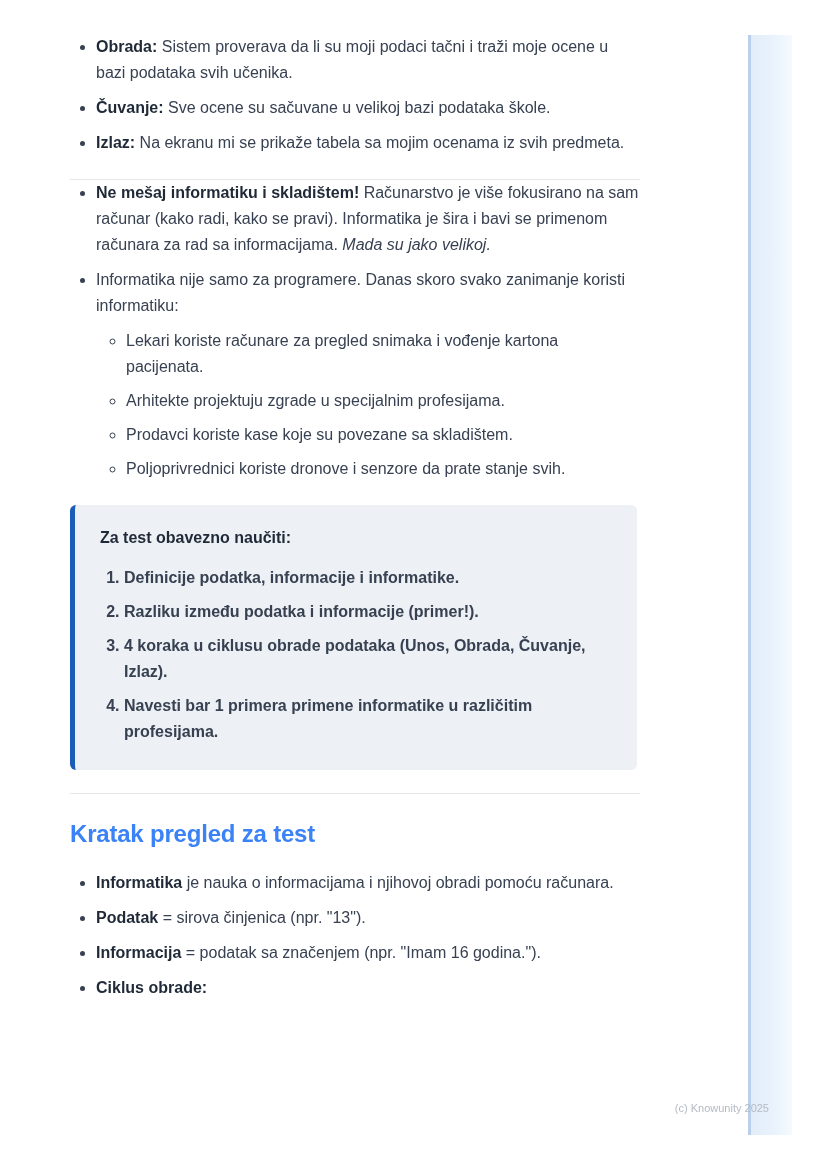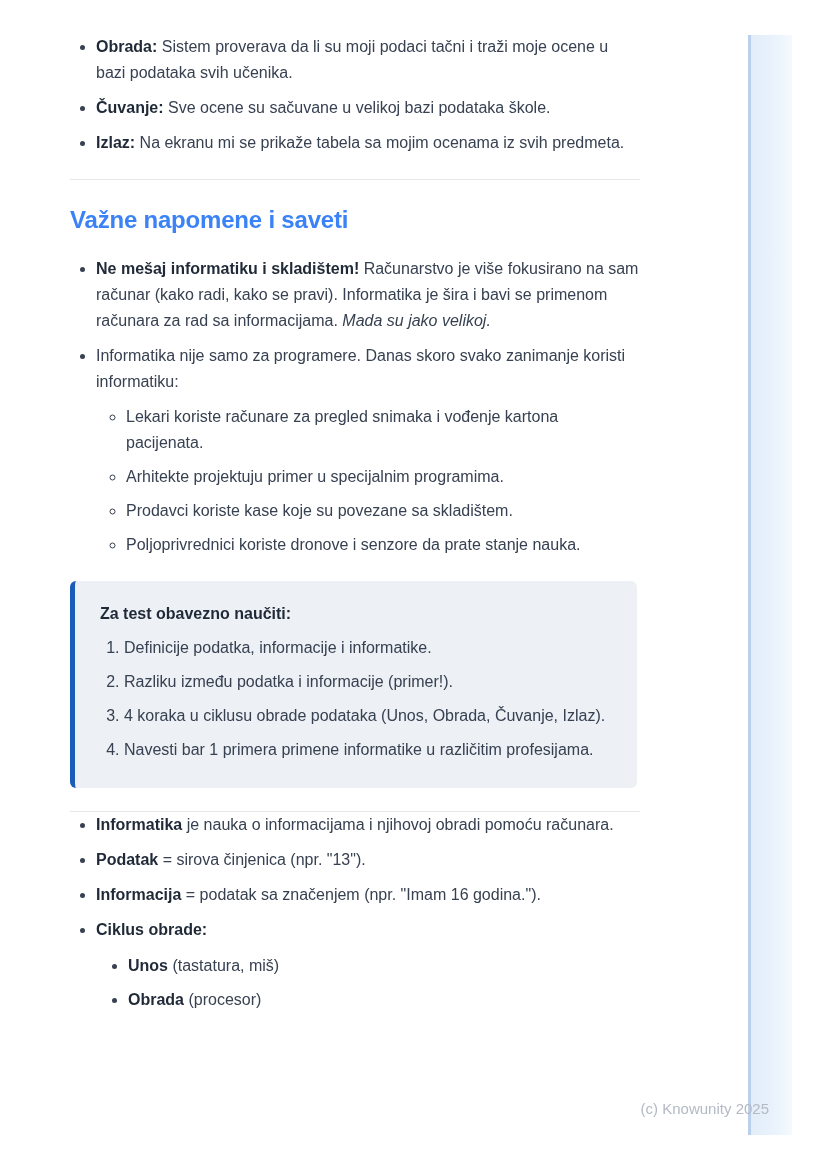--- a/index.html
+++ b/index.html
@@ -83,39 +83,40 @@
     border-left: 5px solid #1b5cb8;
     border-radius: 6px;
     padding: 21px 26px 25px 25px;
     width: 567px;
   }
   .callout-title {
     font-size: 16px;
     line-height: 24px;
     font-weight: 700;
     color: #1f2937;
-    margin-bottom: 9px;
+    margin-bottom: 15px;
   }
   .callout ol {
     list-style: decimal;
     margin: 0;
     padding-left: 24px;
   }
   .callout ol > li {
     font-size: 16px;
     line-height: 26px;
     margin-bottom: 8px;
     color: #374151;
+    font-weight: bold;
   }
   .callout ol > li:last-child { margin-bottom: 0; }
   .footer-credit {
     position: absolute;
     top: 1101px;
     right: 51px;
-    font-size: 15px;
+    font-size: 11px;
     line-height: 15px;
     color: #b3bac4;
     z-index: 3;
   }
 </style>
 </head>
 <body>
 
 <div class="page">
 
@@ -124,56 +125,52 @@
   <div class="content">
 
     <ul class="bullets">
       <li><strong>Obrada:</strong><span> Sistem proverava da li su moji podaci tačni i traži moje ocene u bazi podataka svih učenika.</span></li>
       <li><strong>Čuvanje:</strong><span> Sve ocene su sačuvane u velikoj bazi podataka škole.</span></li>
       <li><strong>Izlaz:</strong><span> Na ekranu mi se prikaže tabela sa mojim ocenama iz svih predmeta.</span></li>
     </ul>
 
     <hr class="divider">
 
-    <h2 class="section-title">Važne napomene i saveti</h2>
 
     <ul class="bullets">
       <li><strong>Ne mešaj informatiku i skladištem!</strong><span> Računarstvo je više fokusirano na sam računar (kako radi, kako se pravi). Informatika je šira i bavi se primenom računara za rad sa informacijama. </span><span class="i">Mada su jako velikoj.</span></li>
       <li><span>Informatika nije samo za programere. Danas skoro svako zanimanje koristi informatiku:</span>
         <ul class="sub-circle">
           <li>Lekari koriste računare za pregled snimaka i vođenje kartona pacijenata.</li>
-          <li>Arhitekte projektuju primer u specijalnim programima.</li>
+          <li>Arhitekte projektuju zgrade u specijalnim profesijama.</li>
           <li>Prodavci koriste kase koje su povezane sa skladištem.</li>
-          <li>Poljoprivrednici koriste dronove i senzore da prate stanje nauka.</li>
+          <li>Poljoprivrednici koriste dronove i senzore da prate stanje svih.</li>
         </ul>
       </li>
     </ul>
 
     <div class="callout">
       <div class="callout-title">Za test obavezno naučiti:</div>
       <ol>
         <li>Definicije podatka, informacije i informatike.</li>
         <li>Razliku između podatka i informacije (primer!).</li>
         <li>4 koraka u ciklusu obrade podataka (Unos, Obrada, Čuvanje, Izlaz).</li>
         <li>Navesti bar 1 primera primene informatike u različitim profesijama.</li>
       </ol>
     </div>
 
     <hr class="divider">
 
+    <h2 class="section-title">Kratak pregled za test</h2>
 
     <ul class="bullets">
       <li><strong>Informatika</strong><span> je nauka o informacijama i njihovoj obradi pomoću računara.</span></li>
       <li><strong>Podatak</strong><span> = sirova činjenica (npr. "13").</span></li>
       <li><strong>Informacija</strong><span> = podatak sa značenjem (npr. "Imam 16 godina.").</span></li>
       <li><strong>Ciklus obrade:</strong><span></span>
-        <ul class="sub-disc">
-          <li><strong>Unos</strong><span> (tastatura, miš)</span></li>
-          <li><strong>Obrada</strong><span> (procesor)</span></li>
-        </ul>
       </li>
     </ul>
 
   </div>
 
   <div class="footer-credit">(c) Knowunity 2025</div>
 
 </div>
 
 </body></html>

